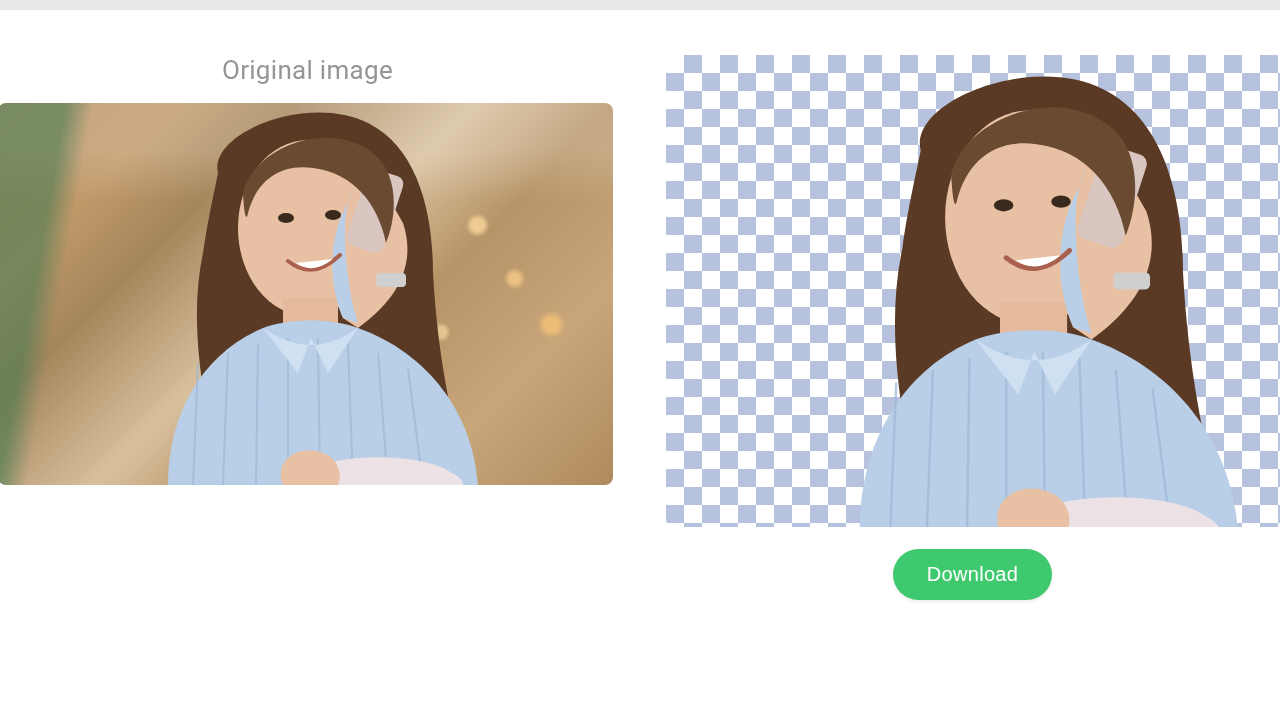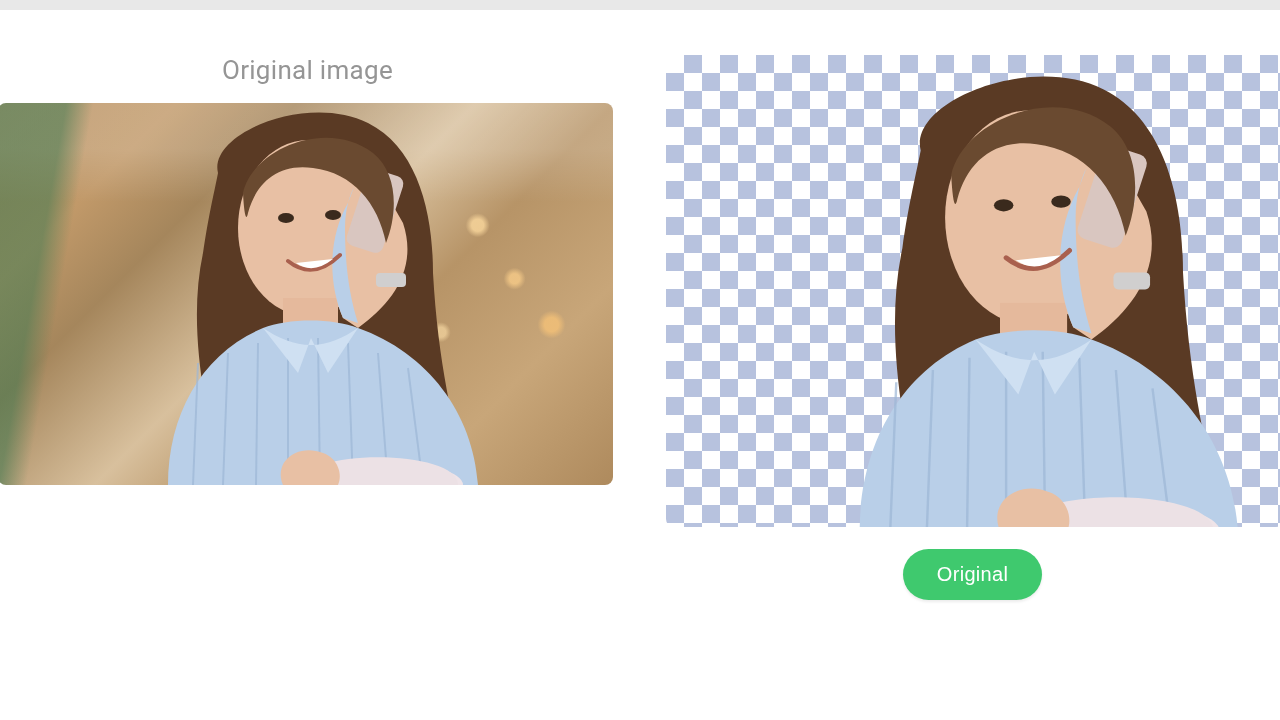--- a/index.html
+++ b/index.html
@@ -214,19 +214,19 @@
                   <path d="M215 382 C215 345 375 345 375 382 Z" fill="#ece1e5"></path>
 
                   <path d="M200 382 C190 358 215 340 240 350 C255 355 260 372 255 382 Z" fill="#e8c0a4"></path>
                 </g>
               </svg>
             </div>
           </div>
         </div>
 
         <div class="download-row">
-          <button class="download-btn">Original</button>
+          <button class="download-btn">Download</button>
         </div>
       </div>
 
     </div>
   </div>
 </div>
 
 </body></html>

